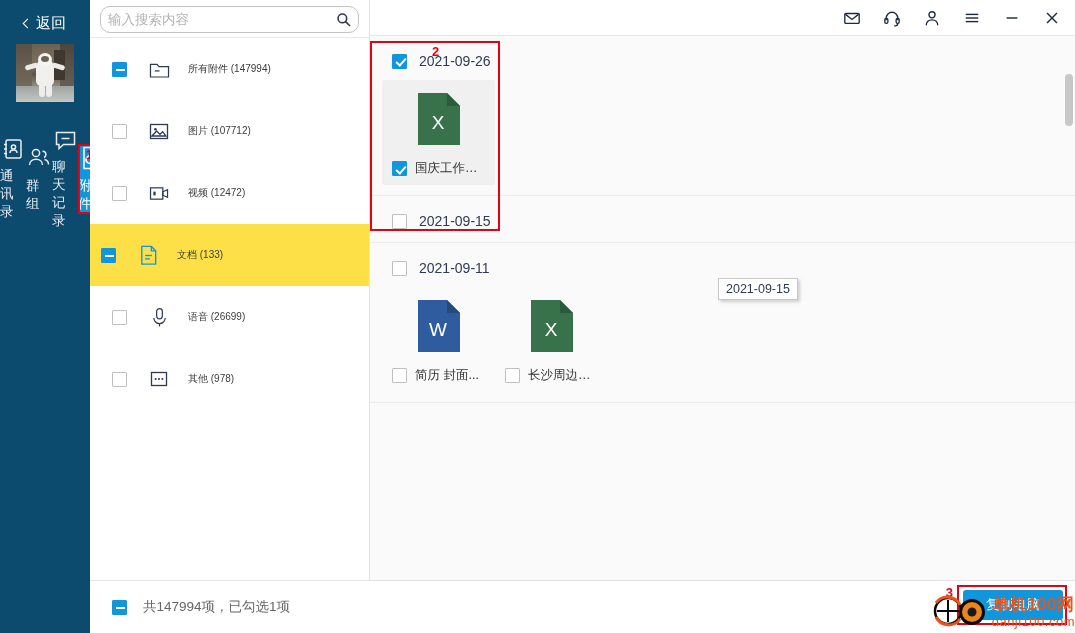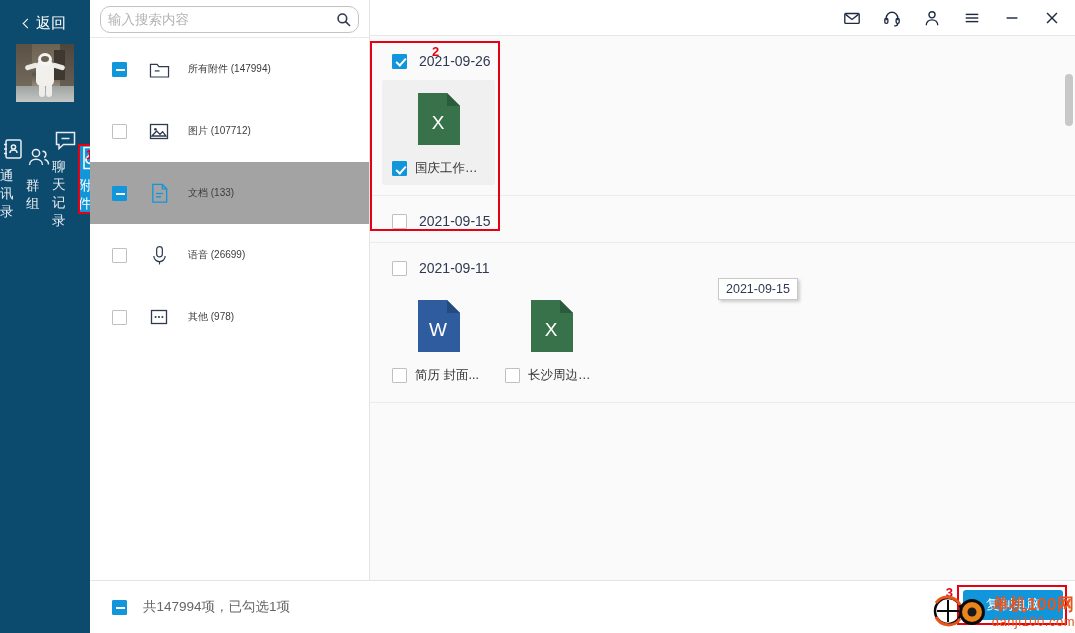--- a/index.html
+++ b/index.html
@@ -146,21 +146,21 @@
 
   .catlist { flex: 1; padding-top: 0; }
   .catrow {
     height: 62px;
     display: flex;
     align-items: center;
     padding-left: 22px;
     cursor: pointer;
     gap: 0;
   }
-  .catrow.selected { background: #a3a3a3; }
+  .catrow.selected { background: #fde047; padding-left: 11px; }
   .cbox {
     width: 15px; height: 15px;
     flex: 0 0 15px;
     border: 1px solid #c0c0c0;
     background: #fff;
     border-radius: 1px;
     position: relative;
   }
   .cbox.indet {
     background: #1296db;
@@ -516,20 +516,34 @@
             <circle cx="6.4" cy="7.2" r="1.3" fill="#2f3a52" stroke="none"></circle>
             <path d="M3 14l4.6-5 3.4 3.4 2.6-2.7 3.4 4.3z"></path>
           </svg>
         </span>
         <span class="catlabel">
           <span>图片</span>
           <span class="catcount">(107712)</span>
         </span>
       </div>
 
+      <div class="catrow">
+        <span class="cbox"></span>
+        <span class="caticon">
+          <svg width="21" height="17" viewBox="0 0 22 18" fill="none" stroke="#2f3a52" stroke-width="1.3">
+            <rect x="1.5" y="3" width="13" height="12"></rect>
+            <path d="M14.5 7.2l5-2.3v8.2l-5-2.3z"></path>
+            <rect x="4.5" y="7" width="2.4" height="4" fill="#2f3a52" stroke="none"></rect>
+          </svg>
+        </span>
+        <span class="catlabel">
+          <span>视频</span>
+          <span class="catcount">(12472)</span>
+        </span>
+      </div>
 
       <div class="catrow selected">
         <span class="cbox indet"></span>
         <span class="caticon">
           <svg width="19" height="21" viewBox="0 0 19 22" fill="none" stroke="#1296db" stroke-width="1.4">
             <path d="M2.5 1.5h10l4.5 4.5v14h-14.5z"></path>
             <path d="M12.5 1.5v4.6h4.5"></path>
             <line x1="6" y1="11" x2="13" y2="11"></line>
             <line x1="6" y1="14.5" x2="11" y2="14.5"></line>
           </svg>

